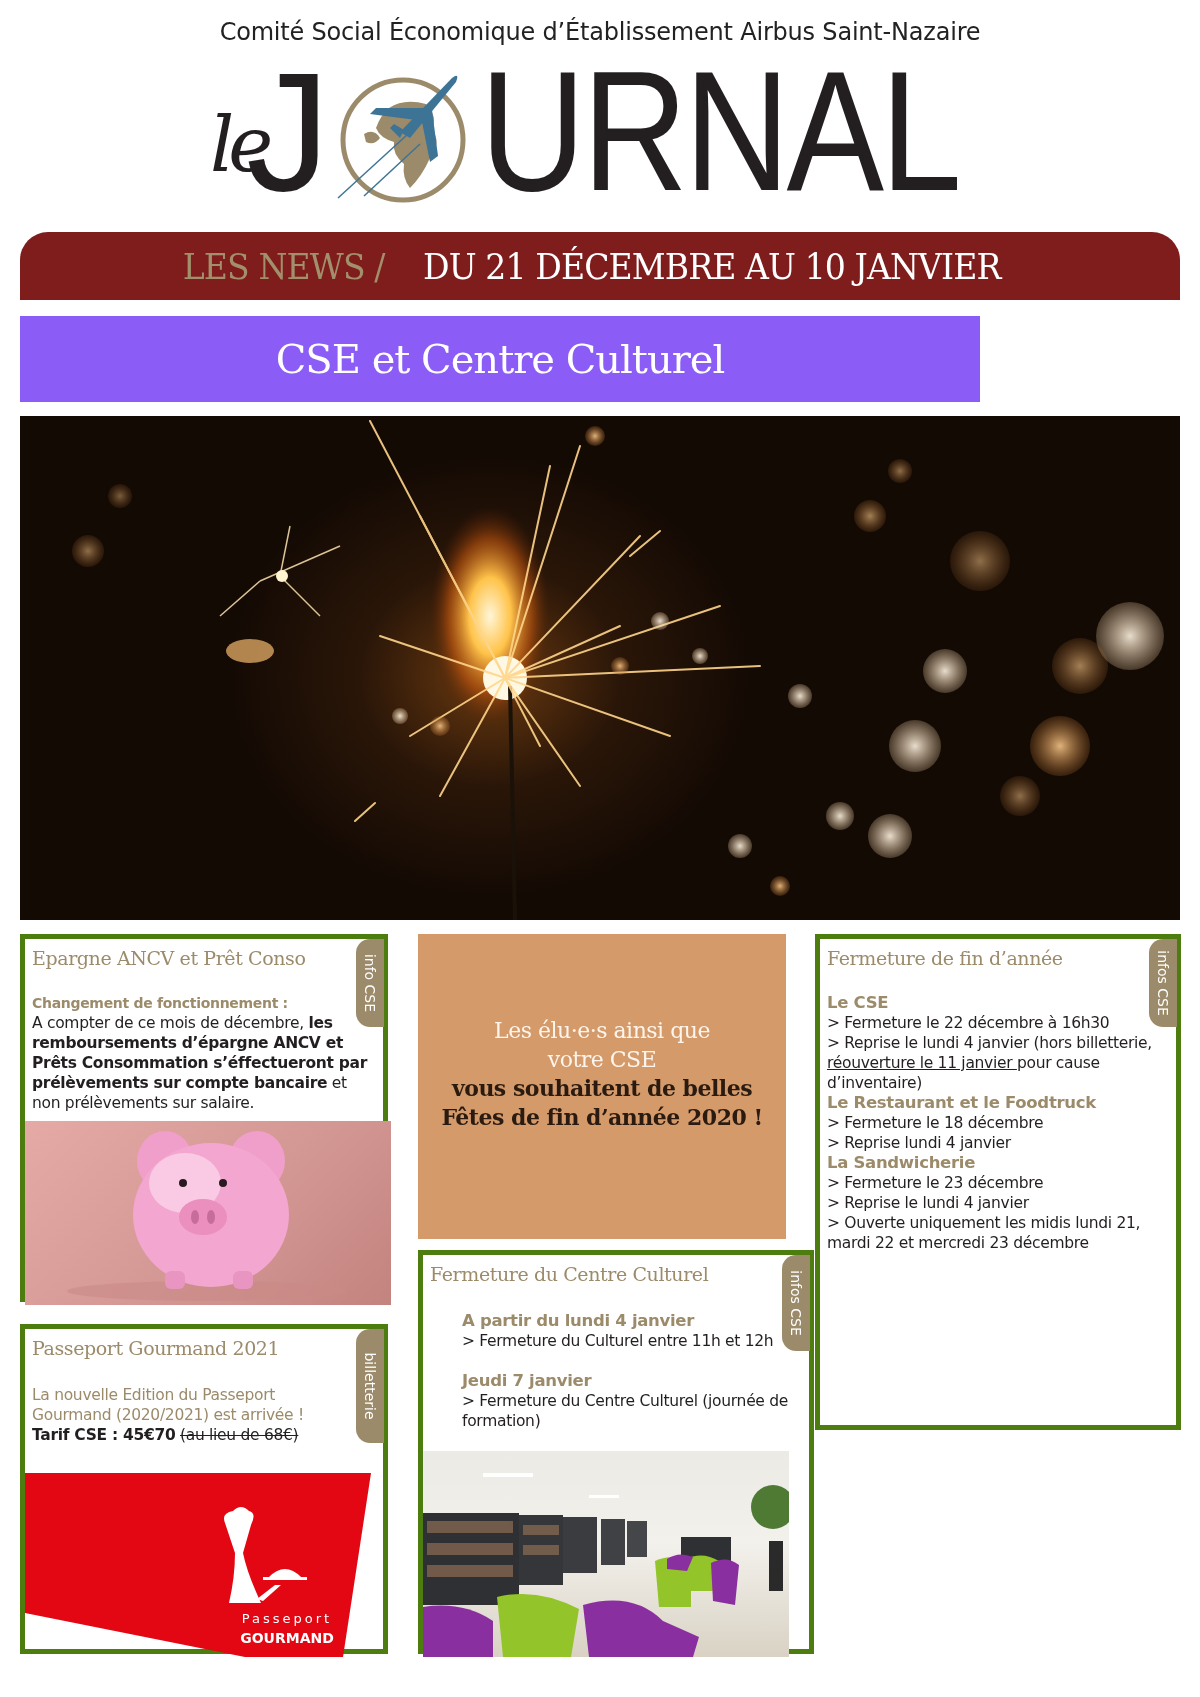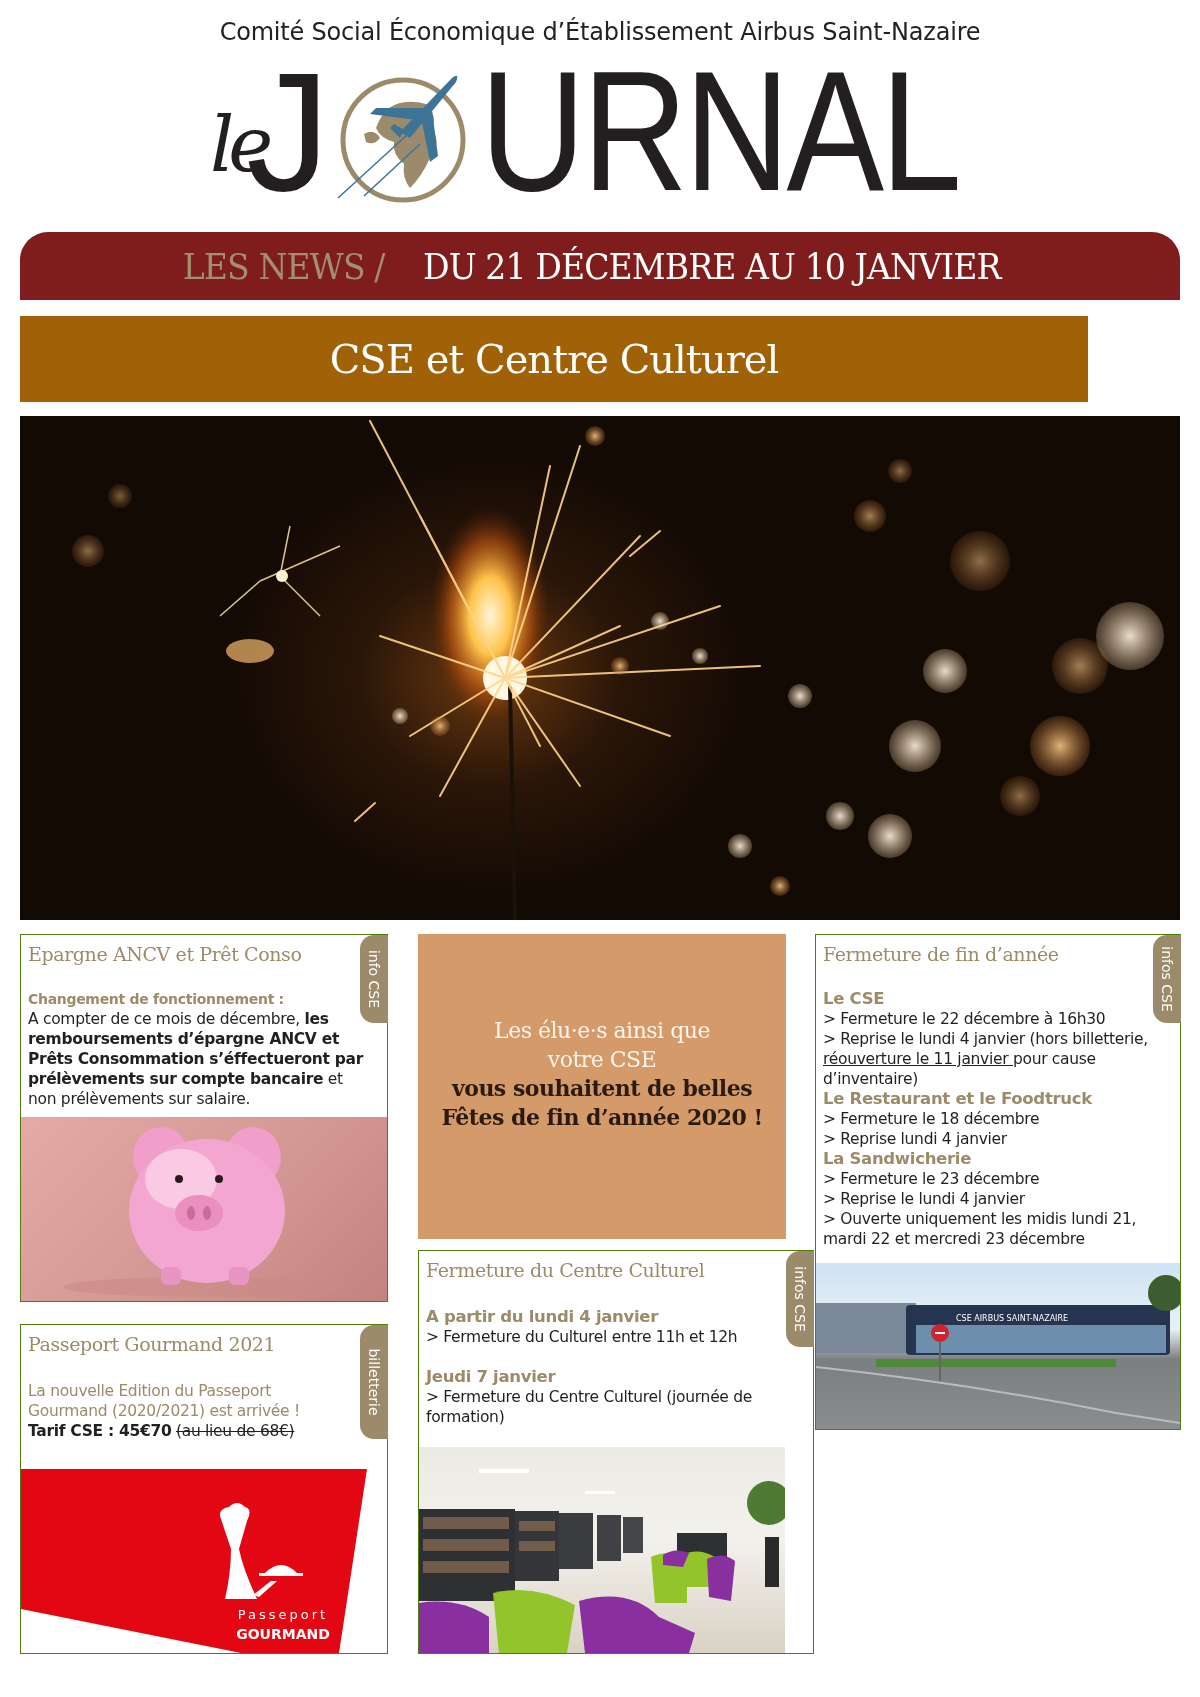--- a/index.html
+++ b/index.html
@@ -18,29 +18,29 @@
   .logo-urnal { position: absolute; left: 270px; top: -16px; font-family: "Liberation Sans", sans-serif;
     font-size: 170px; color: #231f20; line-height: 1; letter-spacing: -4px; transform: scaleX(0.86); transform-origin: left top; }
 
   .news-bar { position: absolute; left: 20px; top: 232px; width: 1160px; height: 68px; background: #7f1d1d;
     border-radius: 28px 28px 0 0; text-align: center; line-height: 70px; }
   .news-bar span { font-family: "DejaVu Serif", serif; font-size: 36px; letter-spacing: -1px;
     display: inline-block; transform: scaleX(0.92); }
   .news-gold { color: #a28f6b; }
   .news-white { color: #ffffff; }
 
-  .section-bar { position: absolute; left: 20px; top: 316px; width: 1068px; height: 86px; background: #a16207;
+  .section-bar { position: absolute; left: 20px; top: 316px; width: 960px; height: 86px; background: #8b5cf6;
     text-align: center; line-height: 86px; }
   .section-bar span { font-family: "DejaVu Serif", serif; color: #ffffff; font-size: 40px; letter-spacing: -1px; }
 
   .hero { position: absolute; left: 20px; top: 416px; width: 1160px; height: 504px; overflow: hidden;
     background: radial-gradient(ellipse 260px 220px at 470px 260px, #6b3a10 0%, #2a1608 50%, #140a04 100%), #140a04; }
   .hero svg { position: absolute; left: 0; top: 0; }
 
-  .card { position: absolute; background: #fff; border: 1px solid #4d7c0f; }
+  .card { position: absolute; background: #fff; border: 5px solid #4d7c0f; }
   .card-title { position: absolute; left: 7px; top: 8px; font-family: "DejaVu Serif", serif; font-size: 19px;
     color: #9c8b6a; letter-spacing: -0.4px; }
   .tab { position: absolute; right: -1px; top: 0; width: 28px; background: #9c8b6a;
     border-radius: 14px 0 0 14px; }
   .tab span { position: absolute; left: 50%; top: 50%; transform: translate(-50%, -50%) rotate(90deg);
     color: #fff; font-size: 14px; white-space: nowrap; font-family: "DejaVu Sans", sans-serif; }
   .body-text { position: absolute; left: 7px; font-family: "DejaVu Sans", sans-serif; font-size: 15.5px;
     line-height: 20px; color: #231f20; letter-spacing: -0.3px; }
   .gold-bold { color: #9c8b6a; font-weight: bold; }
   .bold { font-weight: bold; }
@@ -209,34 +209,20 @@
     <span class="underline">réouverture le 11 janvier </span><span>pour cause d’inventaire)</span>
     <span class="item-heading">Le Restaurant et le Foodtruck</span>
     <span class="line">&gt; Fermeture le 18 décembre</span>
     <span class="line">&gt; Reprise lundi 4 janvier</span>
     <span class="item-heading">La Sandwicherie</span>
     <span class="line">&gt; Fermeture le 23 décembre</span>
     <span class="line">&gt; Reprise le lundi 4 janvier</span>
     <span class="line">&gt; Ouverte uniquement les midis lundi 21,</span>
     <span class="line">mardi 22 et mercredi 23 décembre</span>
   </div>
-  <div class="photo" style="left:0; top:328px; width:364px; height:166px; background: linear-gradient(180deg, #cfe3f3 0%, #e8f0f6 40%, #7c7f82 58%, #8a8d90 100%);">
-    <svg width="364" height="166" viewBox="0 0 364 166">
-      <rect x="0" y="40" width="100" height="50" fill="#7b8898"></rect>
-      <rect x="90" y="42" width="264" height="50" rx="4" fill="#26354f"></rect>
-      <rect x="100" y="62" width="250" height="28" fill="#6e8eae"></rect>
-      <text x="140" y="58" font-size="8" fill="#ffffff" font-family="DejaVu Sans, sans-serif">CSE AIRBUS SAINT-NAZAIRE</text>
-      <rect x="60" y="96" width="240" height="8" fill="#4f8a3a"></rect>
-      <circle cx="124" cy="70" r="9" fill="#d0222e"></circle>
-      <rect x="119" y="69" width="10" height="2" fill="#fff"></rect>
-      <line x1="124" y1="79" x2="124" y2="118" stroke="#666" stroke-width="2"></line>
-      <path d="M0 104 Q150 120 300 150 L364 160" stroke="#bbb" stroke-width="2" fill="none"></path>
-      <circle cx="350" cy="30" r="18" fill="#3b5d2f"></circle>
-    </svg>
-  </div>
 </div>
 
 <div class="card" style="left:20px; top:1324px; width:368px; height:330px;">
   <div class="card-title">Passeport Gourmand 2021</div>
   <div class="tab" style="height:114px;">
     <span>billetterie</span>
   </div>
   <div class="body-text" style="top:56px; width:320px;">
     <span class="line light">La nouvelle Edition du Passeport</span>
     <span class="line light">Gourmand (2020/2021) est arrivée !</span>
@@ -256,21 +242,21 @@
       <text x="262" y="170" text-anchor="middle" font-size="14" font-weight="bold" fill="#ffffff" font-family="DejaVu Sans, sans-serif">GOURMAND</text>
     </svg>
   </div>
 </div>
 
 <div class="card" style="left:418px; top:1250px; width:396px; height:404px;">
   <div class="card-title">Fermeture du Centre Culturel</div>
   <div class="tab" style="height:96px;">
     <span>infos CSE</span>
   </div>
-  <div class="body-text" style="top:56px; width:340px;">
+  <div class="body-text" style="top:56px; width:340px;margin-left:32px;">
     <span class="item-heading">A partir du lundi 4 janvier</span>
     <span class="line">&gt; Fermeture du Culturel entre 11h et 12h</span>
     <span class="line" style="height:20px;"></span>
     <span class="item-heading">Jeudi 7 janvier</span>
     <span class="line">&gt; Fermeture du Centre Culturel (journée de</span>
     <span class="line">formation)</span>
   </div>
   <div class="photo" style="left:0; top:196px; width:366px; height:206px; background: linear-gradient(180deg, #eceae4 0%, #f3f1ec 45%, #d9d2c4 100%);">
     <svg width="366" height="206" viewBox="0 0 366 206">
       <rect x="60" y="22" width="50" height="4" fill="#ffffff"></rect>

